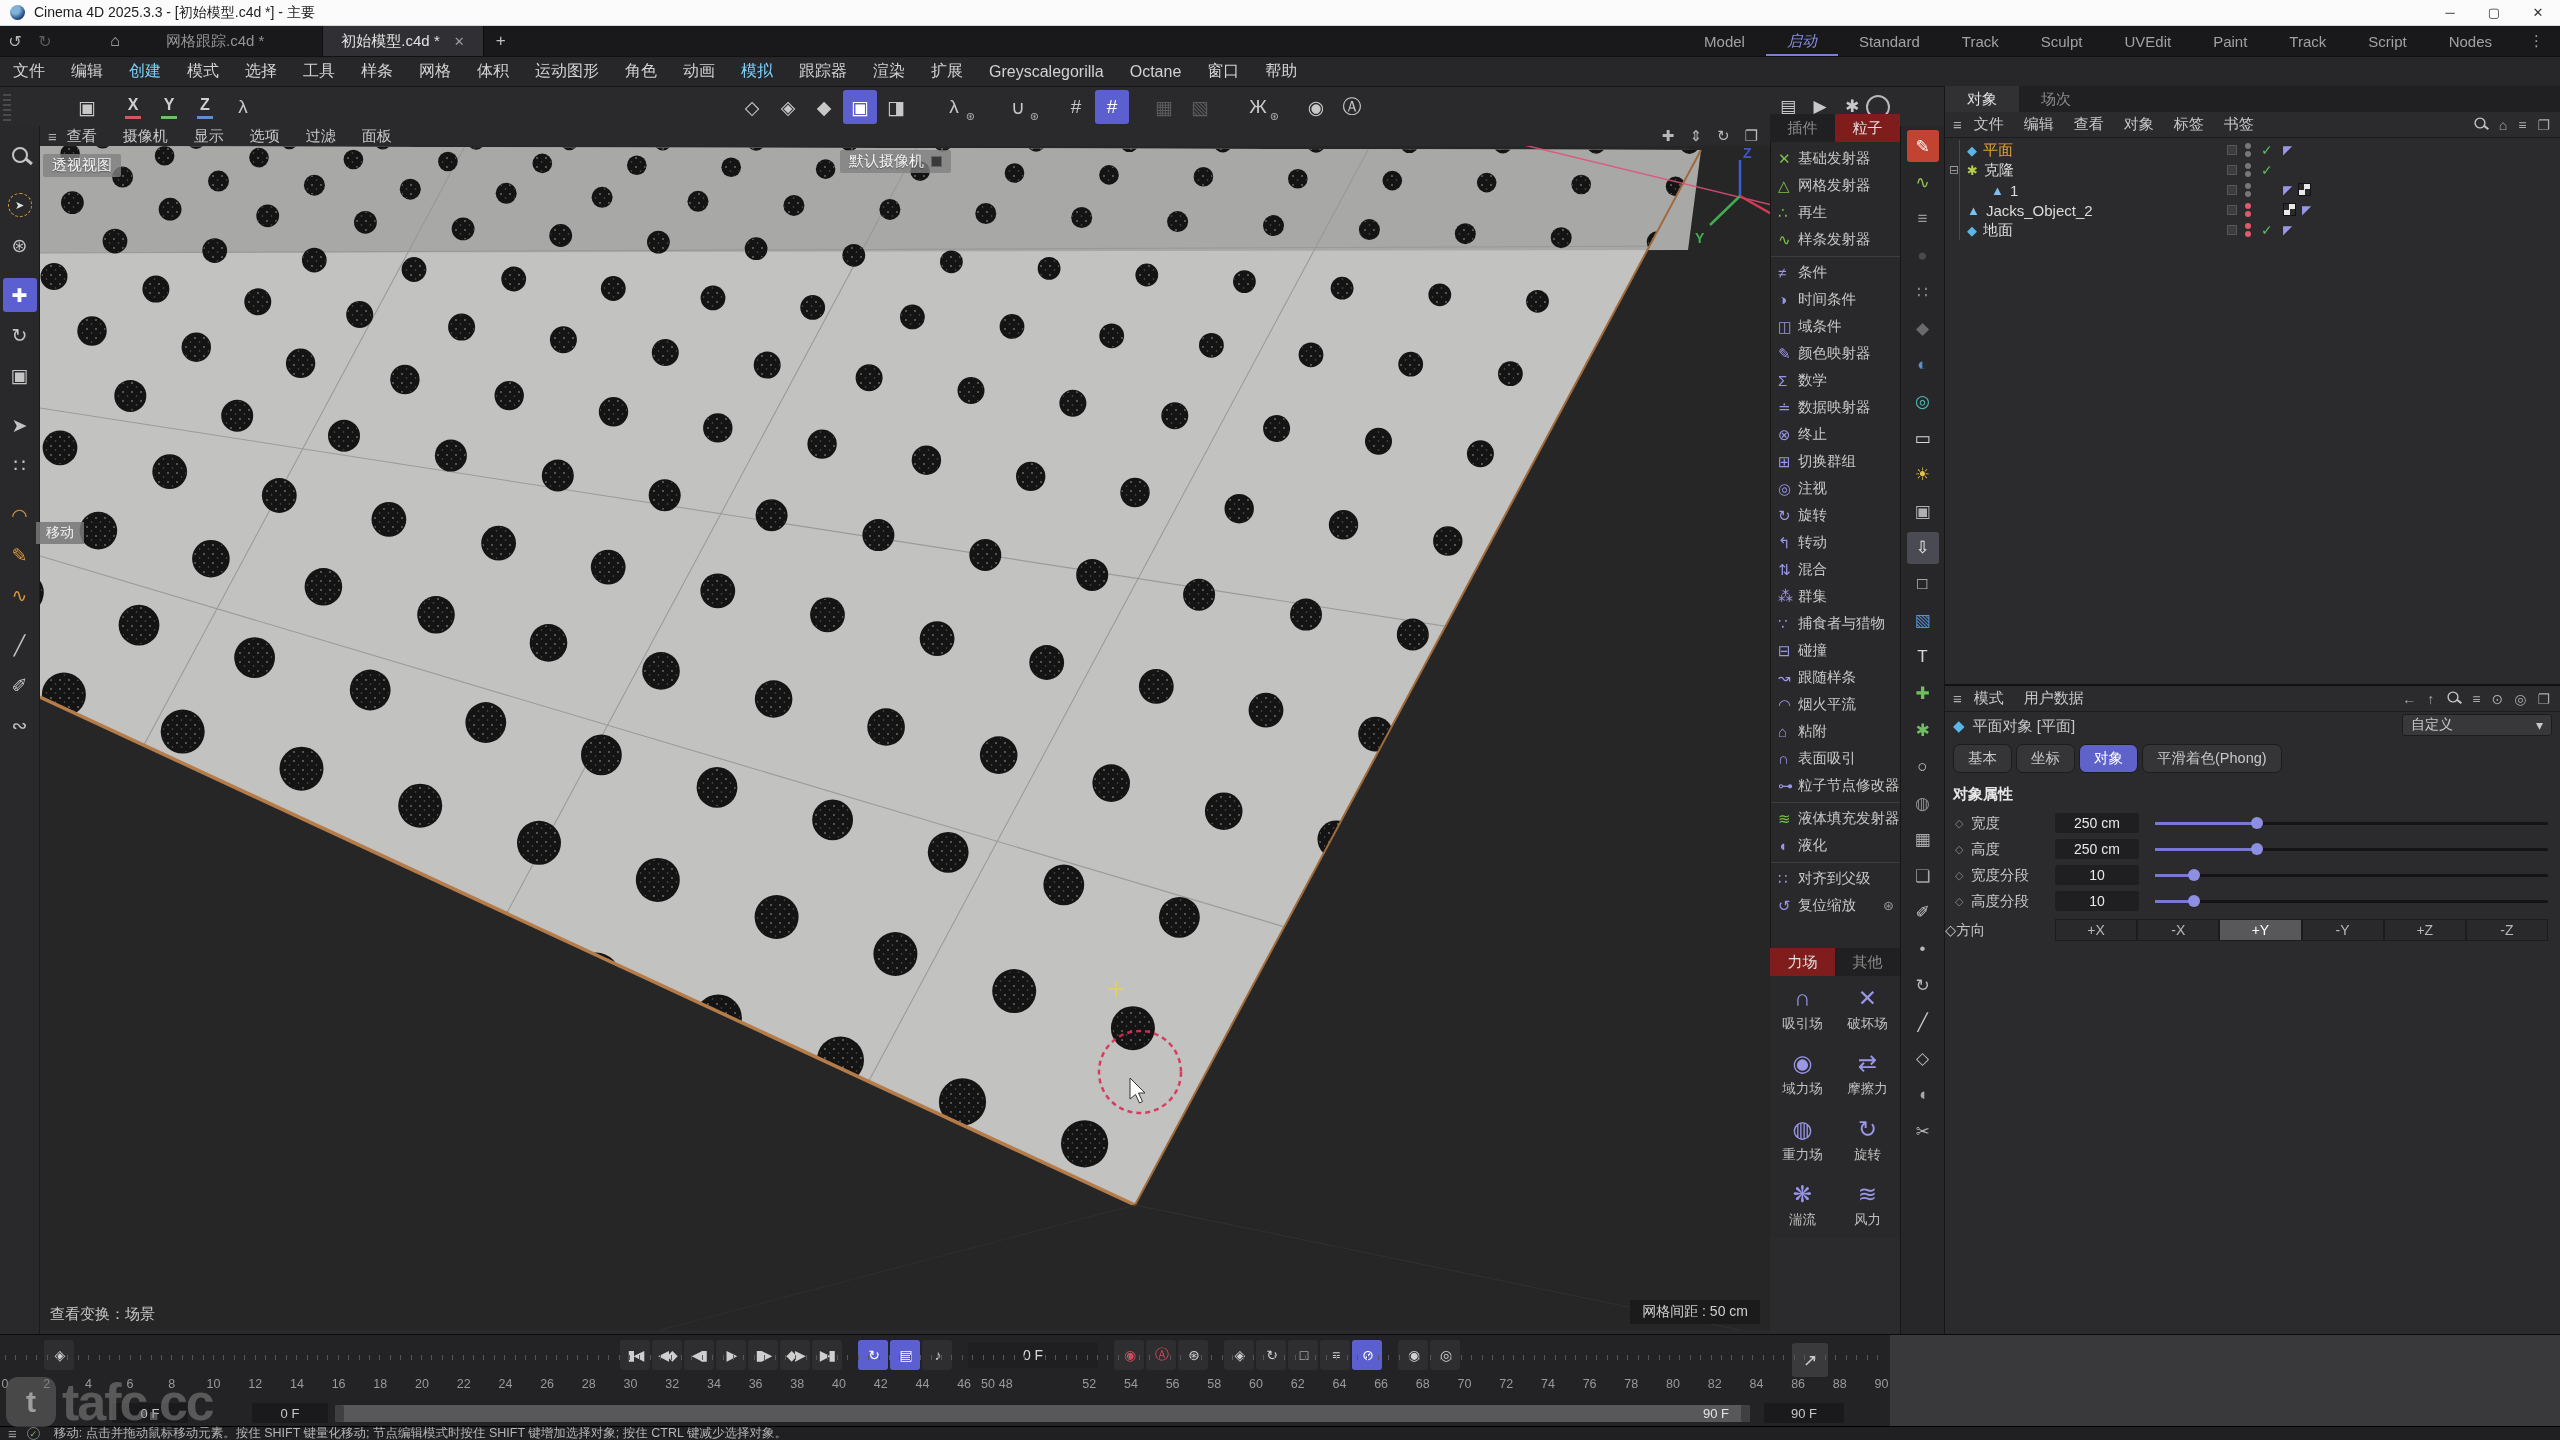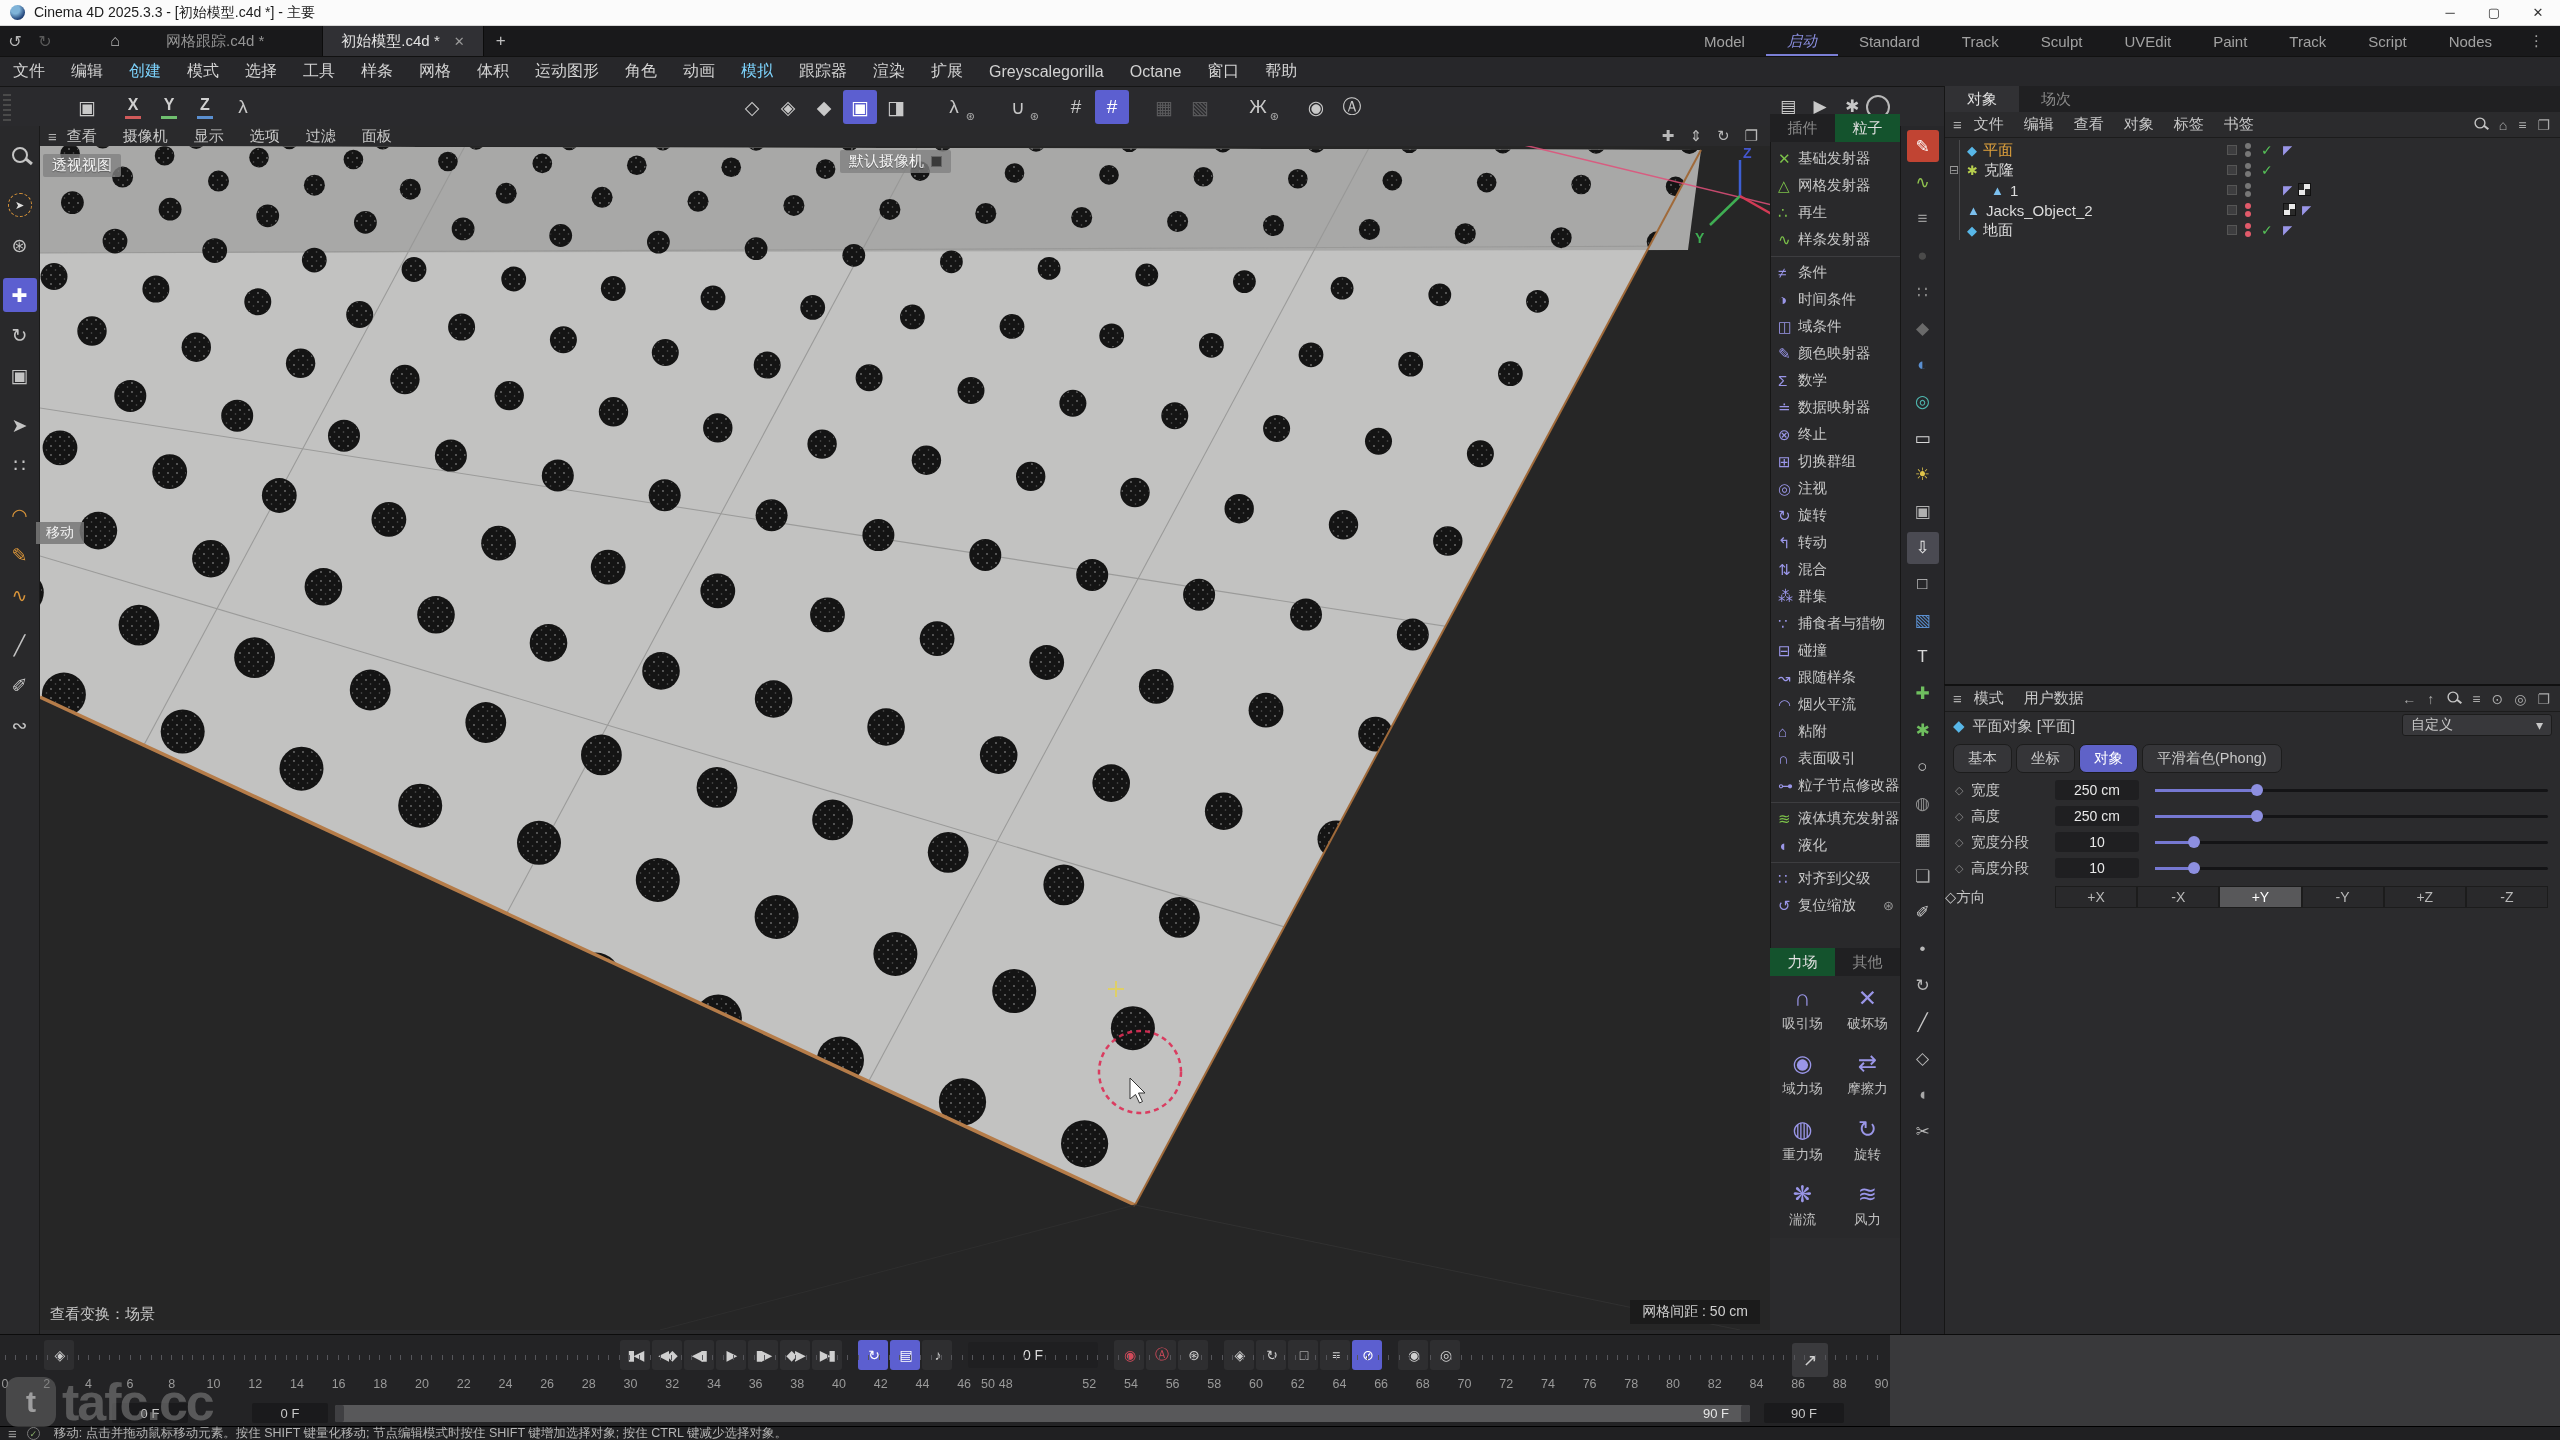--- a/index.html
+++ b/index.html
@@ -71,21 +71,21 @@
   #vp-cam-chip { left:800px; top:4px; display:flex; align-items:center; gap:7px; }
   #vp-cam-chip .camsq { width:11px; height:11px; background:#3a3a3a; border:1px solid #666; }
   #vp-view-chip { left:3px; top:8px; }
   #vp-transform { position:absolute; left:10px; bottom:6px; color:#c8c8c8; font-size:15px; }
   #vp-grid { position:absolute; right:10px; bottom:6px; background:#1b1b1b; color:#cfcfcf; font-size:14px; padding:3px 12px; }
   #tooltip-move { position:absolute; left:36px; top:522px; background:rgba(120,120,120,.85); color:#f2f2f2; font-size:14px; padding:2px 10px; z-index:5; }
 
   
   #ptabs { position:absolute; left:1770px; top:114px; width:130px; height:28px; display:flex; background:#202022; font-size:15px; }
   .ptab { flex:1; display:flex; align-items:center; justify-content:center; color:#8a8a8a; }
-  .ptab.active { background:#14532d; color:#e0e0e0; }
+  .ptab.active { background:#7f1d1d; color:#e0e0e0; }
   #plist { position:absolute; left:1770px; top:142px; width:130px; height:806px; background:#29292b; border-left:1px solid #161616; padding-top:3px; }
   .pitem { height:27px; display:flex; align-items:center; padding-left:7px; font-size:14.5px; color:#c8c8c8; white-space:nowrap; position:relative; }
   .pitem .pico { width:20px; font-size:15px; flex:0 0 20px; }
   .pitem.g .pico { color:#7cc24a; }
   .pitem.p .pico { color:#9a96e8; }
   .pitem.sep { border-top:1px solid #3d3d40; margin-top:3px; padding-top:2px; height:30px; }
   .pitem .endgear { position:absolute; right:6px; color:#9a9a9a; font-size:13px; }
   #ftabs { position:absolute; left:1770px; top:948px; width:130px; height:28px; display:flex; background:#202022; font-size:15px; }
   #fgrid { position:absolute; left:1770px; top:976px; width:130px; height:262px; background:#29292b; display:grid; grid-template-columns:1fr 1fr; }
   .fcell { display:flex; flex-direction:column; align-items:center; justify-content:center; gap:3px; }
@@ -1177,20 +1177,21 @@
       <span>自定义</span>
       <span>▾</span>
     </span>
   </div>
   <div id="sectabs">
       <span class="sectab">基本</span>
       <span class="sectab">坐标</span>
       <span class="sectab active">对象</span>
       <span class="sectab">平滑着色(Phong)</span>
     </div>
+  <div id="attr-group-title">对象属性</div>
   <div id="attrrows">
       <div class="arow">
         <span class="dia">◇</span>
         <span class="alab">宽度</span>
         <span class="aval">250 cm</span>
         <span class="atrack">
           <span class="afill" style="width: 26%;"></span>
           <span class="ahandle" style="left: calc(26% - 6px);"></span>
         </span>
       </div>

